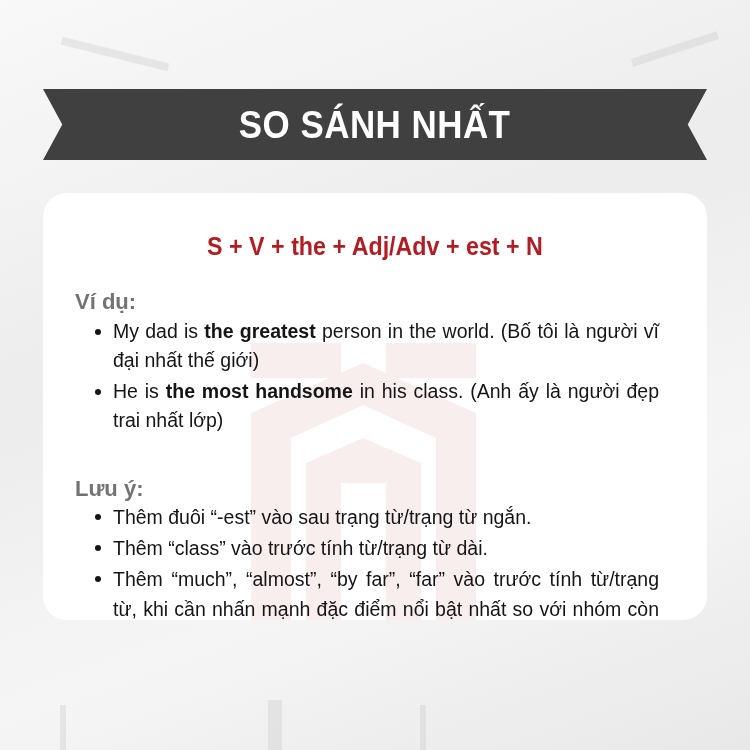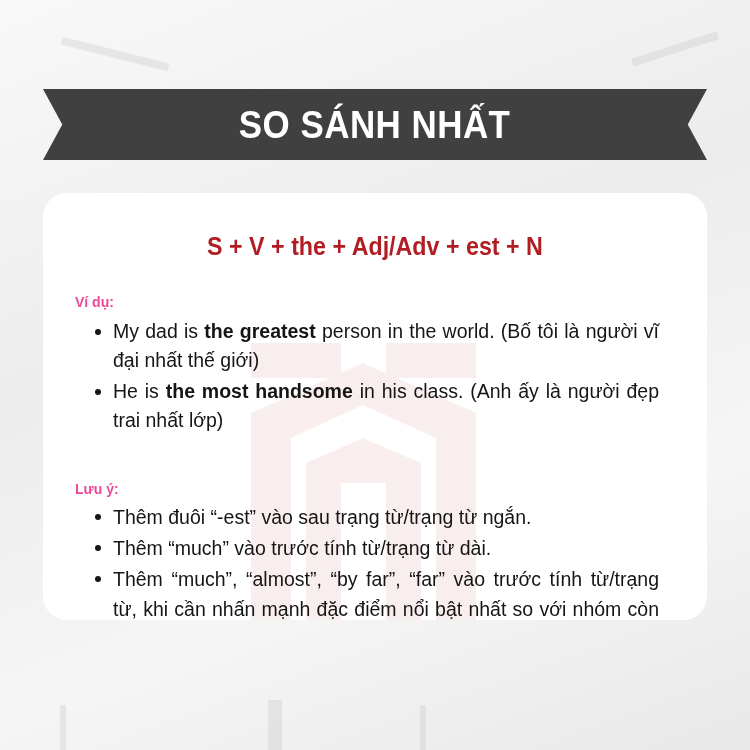--- a/index.html
+++ b/index.html
@@ -75,22 +75,22 @@
       line-height: 30px;
       transform: scaleX(0.93);
     }
     .section {
       position: absolute;
       left: 32px;
       width: 584px;
     }
     .section-label {
       font-weight: bold;
-      font-size: 14px;
-      color: #ec4899;
+      font-size: 22px;
+      color: #737373;
       line-height: 24px;
       transform-origin: left center;
     }
     .list {
       list-style: none;
       margin: 0;
       padding: 0;
     }
     .list-item {
       position: relative;
@@ -158,21 +158,21 @@
 
   <div class="section notes" style="top:284px;">
     <div class="section-label">Lưu ý:</div>
     <ul class="list">
       <li class="list-item">
         <span class="bullet"></span>
         <span>Thêm đuôi “-est” vào sau trạng từ/trạng từ ngắn.</span>
       </li>
       <li class="list-item">
         <span class="bullet"></span>
-        <span>Thêm “much” vào trước tính từ/trạng từ dài.</span>
+        <span>Thêm “class” vào trước tính từ/trạng từ dài.</span>
       </li>
       <li class="list-item">
         <span class="bullet"></span>
         <span>Thêm “much”, “almost”, “by far”, “far” vào trước tính từ/trạng từ, khi cần nhấn mạnh đặc điểm nổi bật nhất so với nhóm còn lại.</span>
       </li>
     </ul>
   </div>
 </div>
 
 </body></html>

